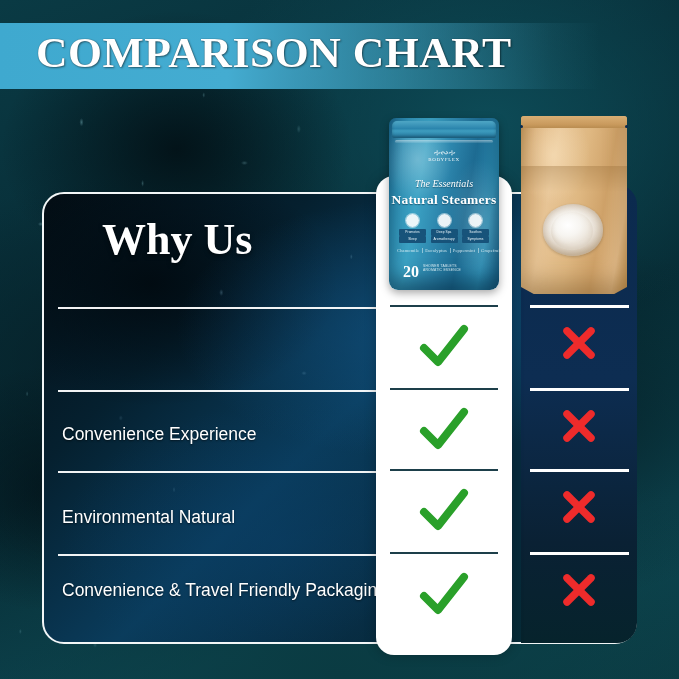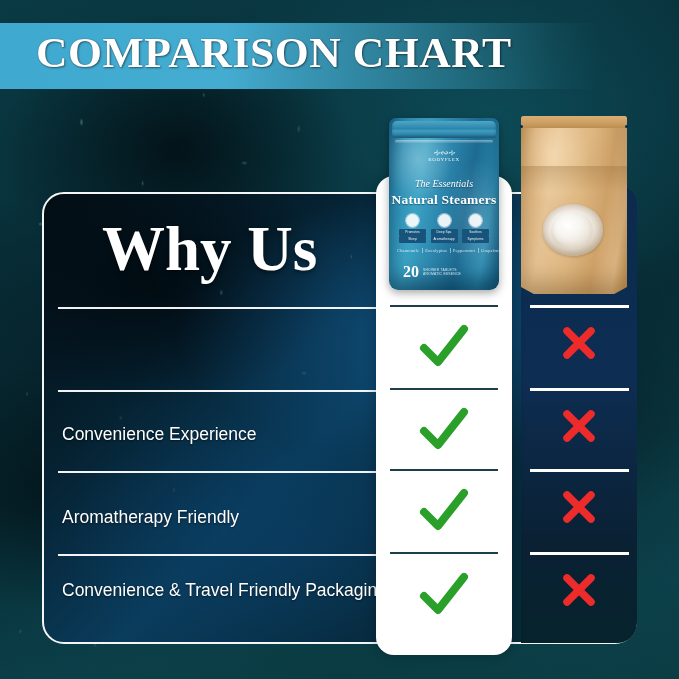--- a/index.html
+++ b/index.html
@@ -98,21 +98,21 @@
       radial-gradient(ellipse 2px 4px at 22% 66%, rgba(160,215,240,.35) 0%, rgba(160,215,240,0) 70%),
       radial-gradient(ellipse 4px 4px at 58% 80%, rgba(160,215,240,.3) 0%, rgba(160,215,240,0) 70%),
       radial-gradient(ellipse 3px 4px at 13% 50%, rgba(160,215,240,.3) 0%, rgba(160,215,240,0) 70%);
   }
 
   .why-us {
     position: absolute;
     left: 58px; top: 24px;
     font-family: "Liberation Serif", serif;
     font-weight: bold;
-    font-size: 63px;
+    font-size: 44px;
     line-height: 1;
     color: #ffffff;
     letter-spacing: 0px;
     text-shadow: 0 2px 4px rgba(0,0,0,.5);
   }
 
   
   .divider {
     position: absolute;
     left: 14px;
@@ -276,21 +276,21 @@
     letter-spacing: .2px;
   }
   .pouch-scents span { position: relative; padding: 0 3px; }
   .pouch-scents span + span::before {
     content: ""; position: absolute; left: 0; top: 0; bottom: 0;
     border-left: 1px solid rgba(235,248,252,.5);
   }
   .pouch-count {
     position: absolute;
     left: 14px; top: 146px;
-    display: flex; align-items: center; gap: 4px;
+    display: flex; gap: 4px;
   }
   .pouch-count .num {
     font-family: "Liberation Serif", serif;
     font-weight: bold;
     font-size: 16px;
     color: #ffffff;
     line-height: 1;
   }
   .pouch-count .sub {
     font-size: 3.4px;
@@ -371,21 +371,21 @@
   <div class="left-panel">
     <div class="panel-droplets"></div>
     <div class="why-us">Why Us</div>
 
     <div class="divider" style="top:113px;"></div>
 
     <div class="divider" style="top:196px;"></div>
     <div class="feat" style="top:229px;">Convenience Experience</div>
 
     <div class="divider" style="top:277px;"></div>
-    <div class="feat" style="top:312px;">Aromatherapy Friendly</div>
+    <div class="feat" style="top:312px;">Environmental Natural</div>
 
     <div class="divider" style="top:360px;"></div>
     <div class="feat" style="top:385px;">Convenience &amp; Travel Friendly Packaging</div>
   </div>
 
   <div class="right-col">
     <div class="right-divider" style="top:120px;"></div>
     <div class="cross" style="top:138px;">
       <svg width="40" height="40" viewBox="0 0 40 40" aria-hidden="true">
         <g stroke="#ee2b2b" stroke-width="7.5" stroke-linecap="round">

